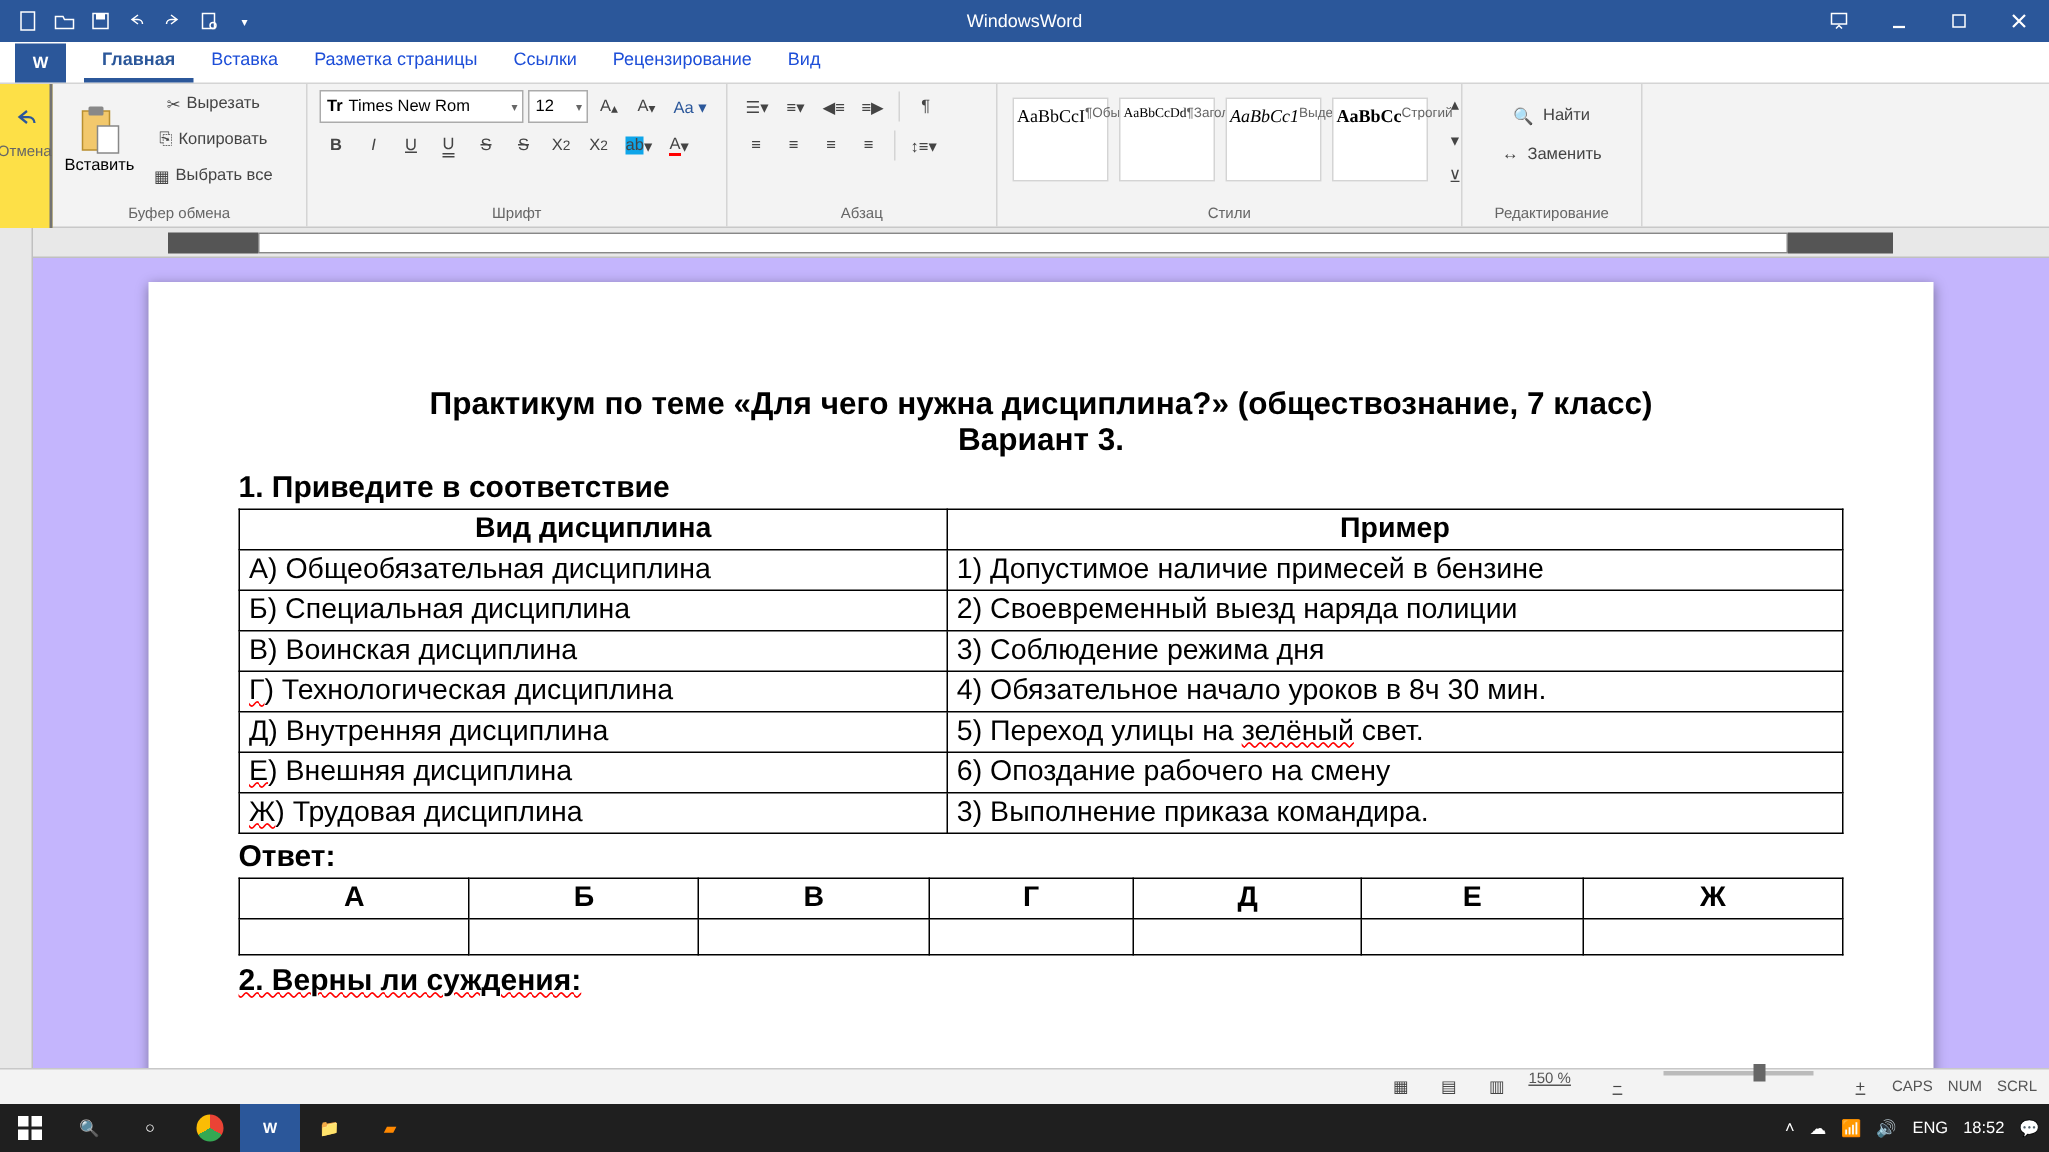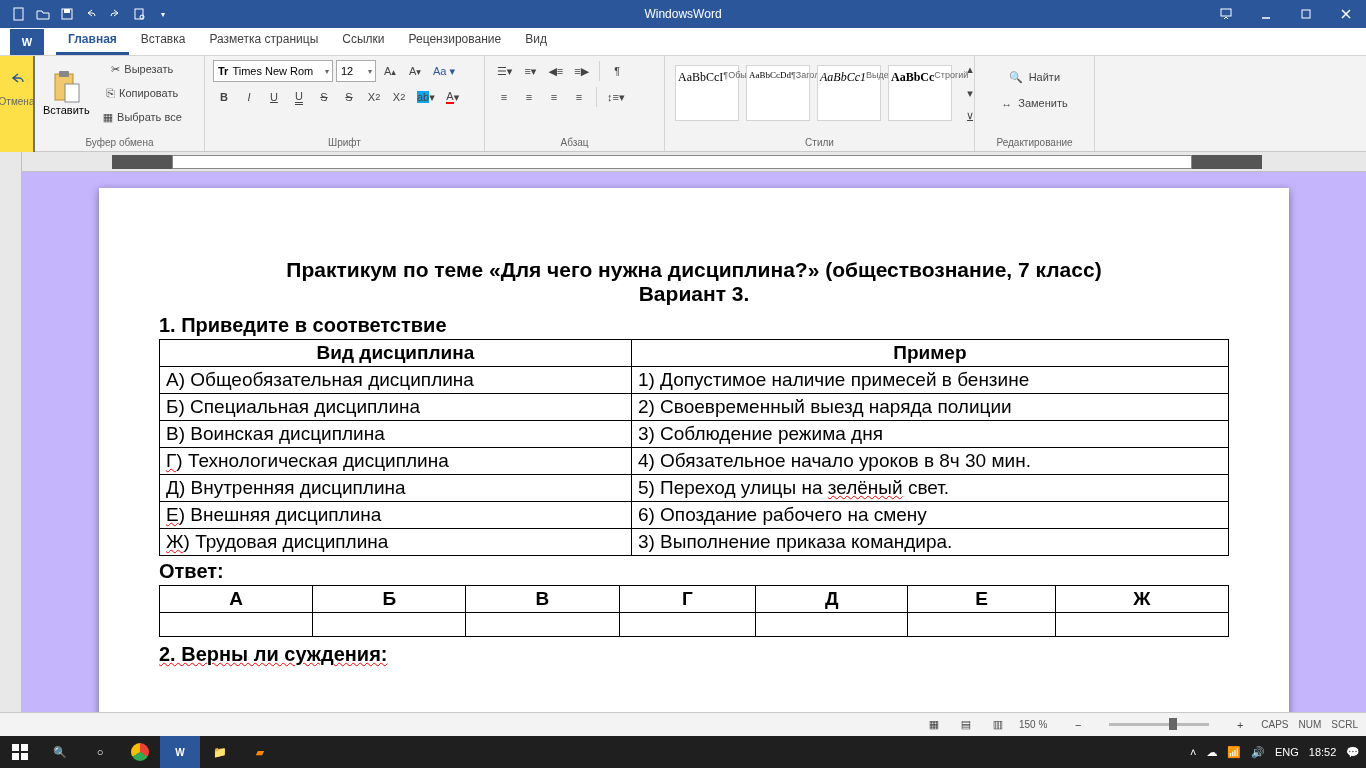--- a/index.html
+++ b/index.html
@@ -9,21 +9,21 @@
 .titlebar { height:28px; background:#2b579a; color:#fff; display:flex; align-items:center; font-size:11px; position:relative; }
 .titlebar .qat { display:flex; gap:2px; padding-left:8px; }
 .titlebar .qat span { width:22px; height:22px; display:flex; align-items:center; justify-content:center; cursor:pointer; }
 .titlebar .title { position:absolute; left:50%; transform:translateX(-50%); font-size:12px; }
 .titlebar .winbtns { position:absolute; right:0; display:flex; }
 .titlebar .winbtns span { width:40px; height:28px; display:flex; align-items:center; justify-content:center; cursor:pointer; font-size:12px; }
 
 
 .tabrow { height:28px; background:#fff; display:flex; align-items:flex-end; border-bottom:1px solid #d4d4d4; }
 .tabrow .wicon { width:34px; height:26px; background:#2b579a; color:#fff; display:flex; align-items:center; justify-content:center; margin-left:10px; margin-right:12px; font-weight:bold; font-size:11px; }
-.tabrow .tab { padding:6px 12px; font-size:12px; color:#404040; cursor:pointer; border-bottom:3px solid transparent; }
+.tabrow .tab { padding:6px 12px; font-size:12px; color:#1d4ed8; cursor:pointer; border-bottom:3px solid transparent; }
 .tabrow .tab.active { color:#2b579a; border-bottom-color:#2b579a; font-weight:600; }
 
 
 .ribbon { height:96px; background:#f3f3f3; border-bottom:1px solid #c8c8c8; display:flex; }
 .group { border-right:1px solid #d4d4d4; padding:4px 8px 0 8px; display:flex; flex-direction:column; position:relative; }
 .group .label { position:absolute; bottom:3px; left:0; right:0; text-align:center; font-size:10px; color:#666; }
 .row { display:flex; align-items:center; gap:3px; }
 .btn-small { height:22px; min-width:22px; padding:0 3px; display:flex; align-items:center; justify-content:center; font-size:11px; cursor:pointer; border:1px solid transparent; color:#444; }
 .sep-v { width:1px; height:20px; background:#d4d4d4; margin:0 3px; }
 .combo { height:22px; border:1px solid #ababab; background:#fff; font-size:11px; padding:0 16px 0 4px; display:flex; align-items:center; position:relative; cursor:pointer; }
@@ -45,21 +45,21 @@
 .page .task { font-size:20px; font-weight:bold; margin-top:8px; }
 table.doc { width:100%; border-collapse:collapse; margin-top:2px; }
 table.doc th, table.doc td { border:1px solid #000; padding:2px 6px; font-size:19px; text-align:left; }
 table.doc th { text-align:center; font-weight:bold; }
 table.ans { width:100%; border-collapse:collapse; margin-top:2px; }
 table.ans th, table.ans td { border:1px solid #000; padding:2px 6px; font-size:19px; text-align:center; height:24px; }
 .squig { text-decoration:underline wavy red; text-decoration-thickness:1px; }
 
 
 .statusbar { position:absolute; bottom:0; left:0; right:0; height:24px; background:#f3f3f3; border-top:1px solid #c8c8c8; display:flex; align-items:center; justify-content:flex-end; font-size:10px; color:#555; padding:0 8px; gap:10px; }
-.zoom { display:flex; align-items:center; gap:20px; }
+.zoom { display:flex; gap:20px;text-decoration:underline; }
 .slider { width:100px; height:3px; background:#bbb; position:relative; }
 .slider .th { width:8px; height:12px; background:#666; position:absolute; top:-5px; left:60%; }
 .wintaskbar { position:fixed; bottom:0; left:0; right:0; height:32px; background:#1f1f1f; display:flex; align-items:center; color:#fff; font-size:11px; z-index:99; }
 .wintaskbar .tbtn { width:40px; height:32px; display:flex; align-items:center; justify-content:center; cursor:pointer; }
 .wintaskbar .right { position:absolute; right:6px; display:flex; align-items:center; gap:10px; }
 
 svg { display:block; }
 </style>
 </head>
 <body>
@@ -169,21 +169,21 @@
             <span style="margin-right:4px">▦</span>
             <span>Выбрать все</span>
           </div>
       </div>
     </div>
     <div class="label">Буфер обмена</div>
   </div>
 
   <div class="group" style="width:280px">
     <div class="row">
-      <div class="combo" style="width:120px">
+      <div class="combo" style="width:136px">
           <span style="margin-right:4px;font-weight:bold">Tr</span>
           <span>Times New Rom</span>
         </div>
       <div class="combo" style="width:40px">12</div>
       <div class="btn-small">A<sup>▴</sup></div>
       <div class="btn-small">A<sup>▾</sup></div>
       <div class="btn-small" style="color:#2b579a">Aa ▾</div>
     </div>
     <div class="row" style="margin-top:4px">
       <div class="btn-small">

